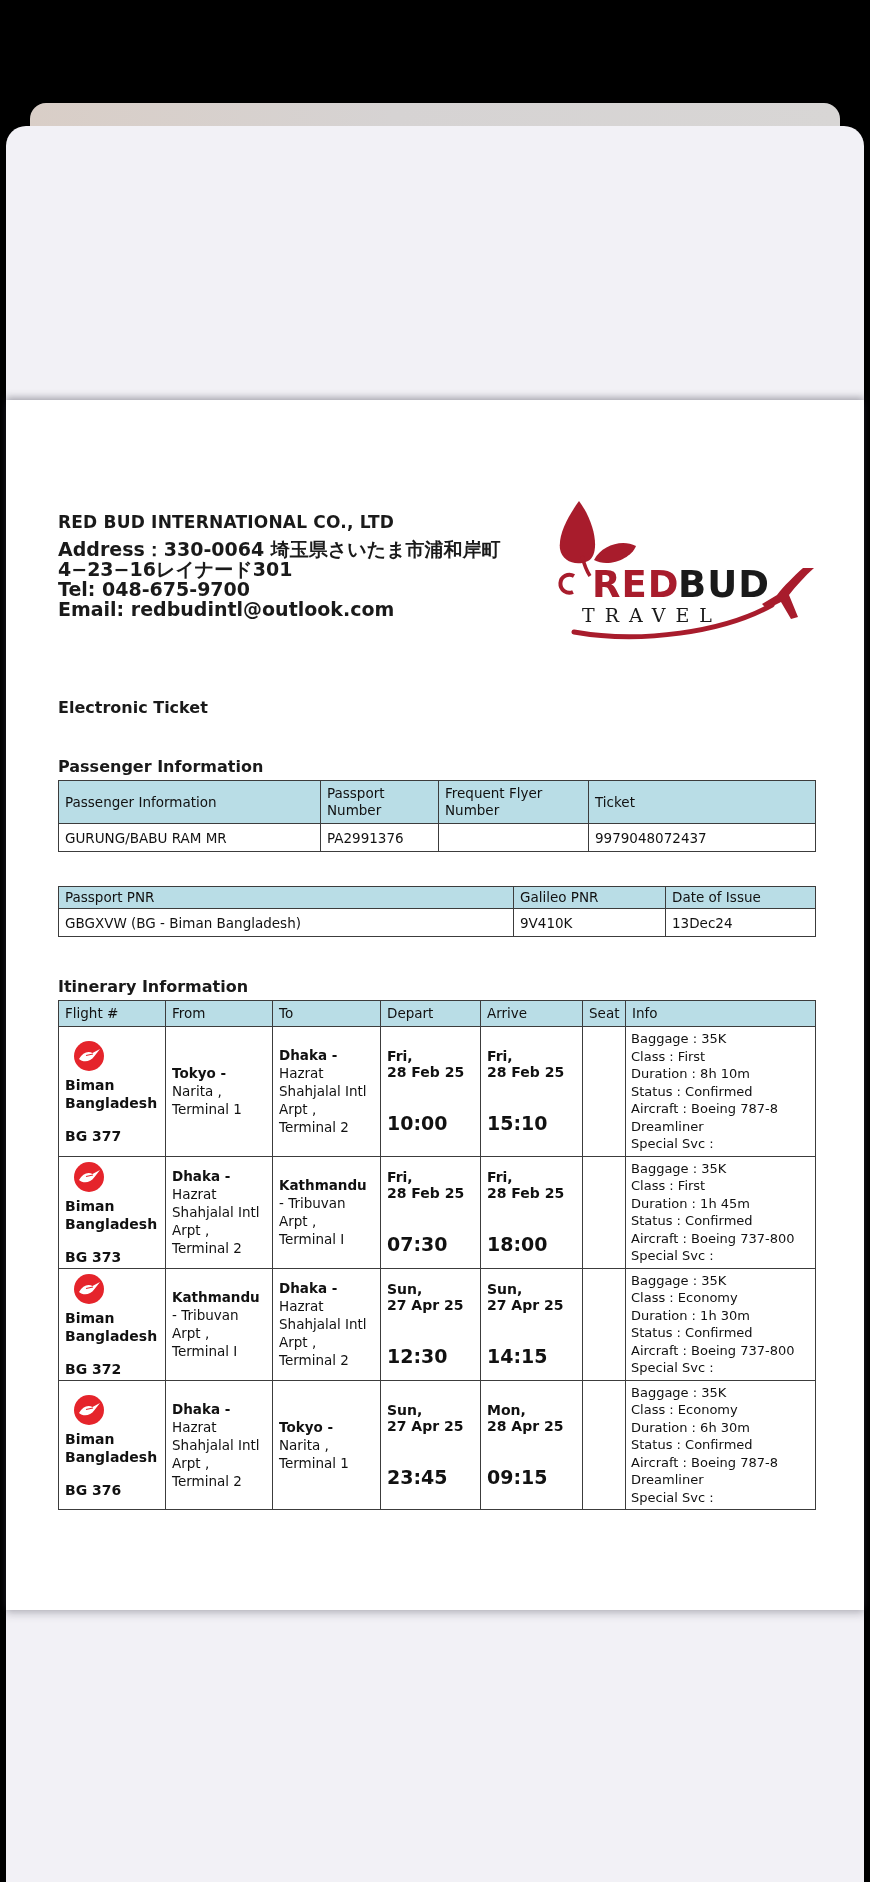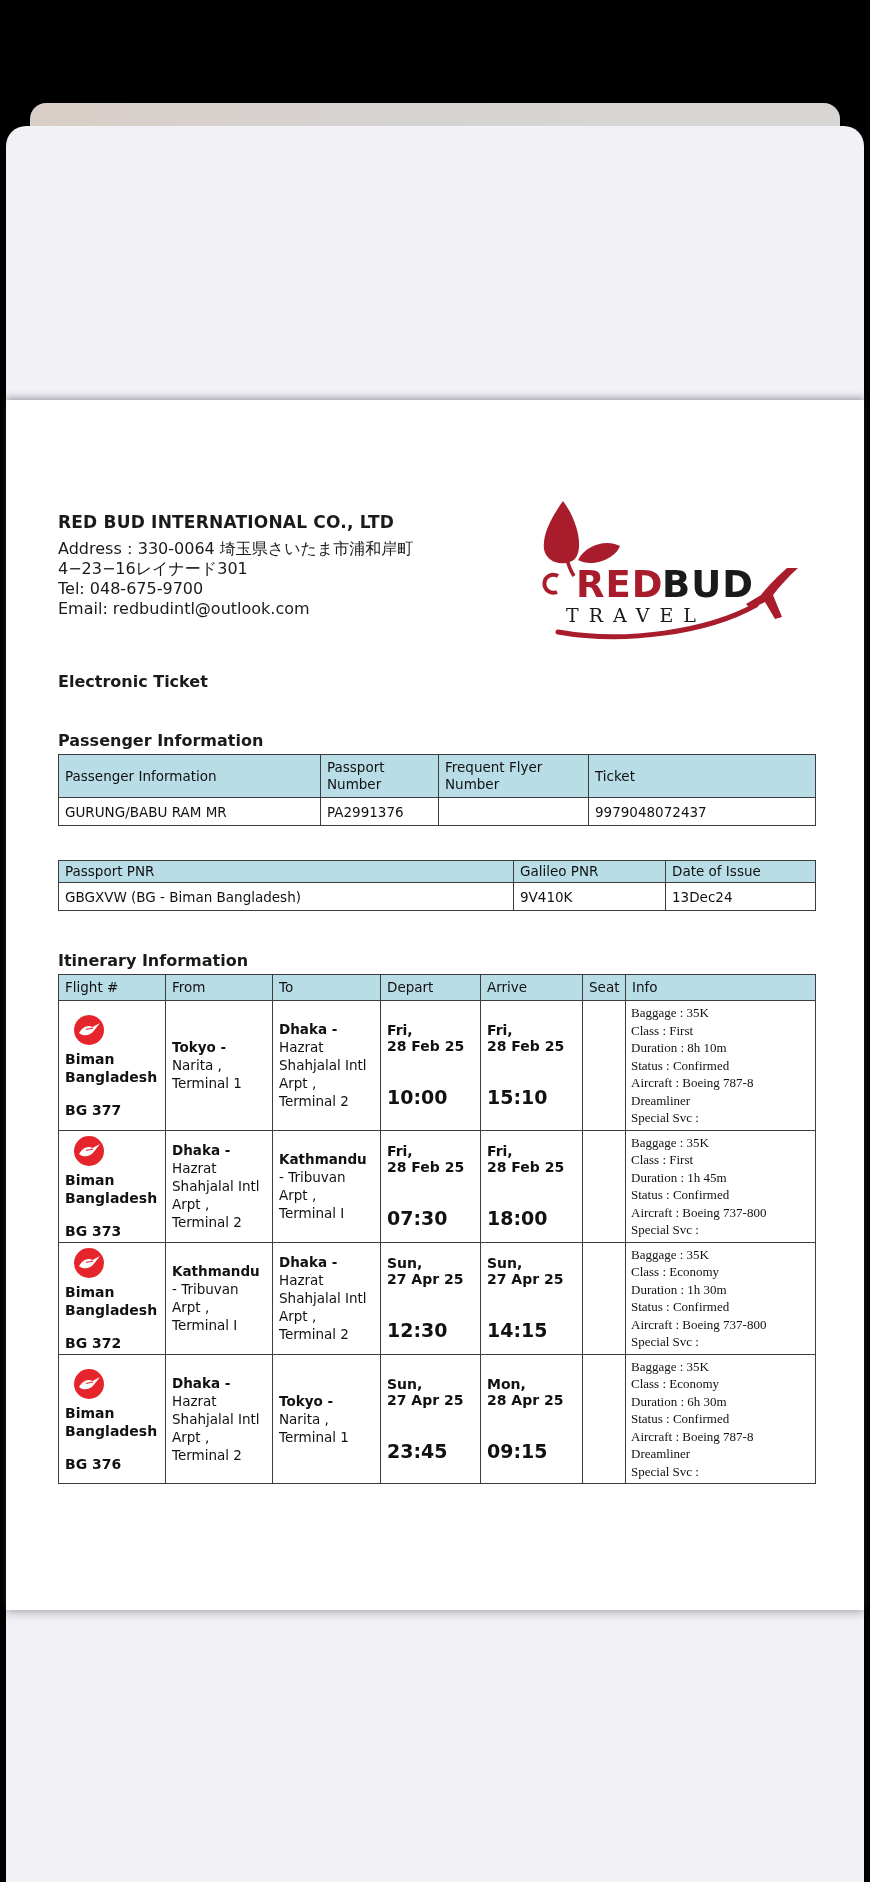--- a/index.html
+++ b/index.html
@@ -8,50 +8,50 @@
   
   .stacked-card{position:absolute;top:103px;left:30px;right:30px;height:44px;
                 border-radius:16px 16px 0 0;
                 background:linear-gradient(90deg,#d9cec7 0%,#d6d3d3 45%,#d8d6d5 100%);}
   
   .sheet{position:absolute;top:126px;left:6px;right:6px;bottom:0;
          background:#f2f1f6;border-radius:20px 20px 0 0;}
   
   .page{position:absolute;top:274px;left:0;right:0;height:1210px;background:#ffffff;
         box-shadow:0 -3px 7px rgba(55,55,70,.35),0 4px 8px rgba(55,55,70,.25);}
-  .content{padding:112px 52px 0 52px;color:#1a1a1a;}
+  .content{padding:112px 36px 0 52px;color:#1a1a1a;}
 
   .company-row{display:flex;align-items:flex-start;}
   .company-block{flex:1;}
   .company-name{font-size:17px;font-weight:700;margin:0 0 7px 0;letter-spacing:.2px;}
-  .addr{font-size:16px;line-height:20px;}
+  .addr{font-size:19px;line-height:20px;font-weight:bold;}
 
   .logo{width:282px;height:148px;margin-top:-16px;flex:0 0 auto;}
 
-  .doc-title{font-size:16px;font-weight:700;margin-top:28px;}
+  .doc-title{font-size:16px;font-weight:700;margin-top:54px;}
   .section-heading{font-size:16px;font-weight:700;margin-top:40px;margin-bottom:4px;}
 
   table{border-collapse:collapse;table-layout:fixed;width:757px;font-size:13.5px;color:#111;}
   th,td{border:1px solid #3c3c3c;padding:2px 6px;text-align:left;vertical-align:middle;
         font-weight:400;overflow:hidden;}
   thead th{background:#b9dde6;line-height:17px;}
   .pnr-table{margin-top:34px;}
   .data-row td{height:23px;}
   .pax-table thead th{height:38px;}
 
   .it-table{margin-top:4px;}
   .it-table thead th{height:21px;}
   .b{font-weight:700;}
   .c-flight .airline{font-size:14px;line-height:18px;margin-top:4px;}
   .c-flight .fno{font-size:14px;margin-top:16px;}
   .biman-badge{display:block;width:32px;height:32px;margin:2px 0 0 8px;}
   .c-from,.c-to{font-size:13.5px;line-height:18px;}
   .c-dep,.c-arr{font-size:14px;}
   .c-dep .time,.c-arr .time{font-size:19px;margin-top:32px;}
-  .c-info{padding:3px 3px 3px 5px;font-family:Liberation Serif, serif;}
+  .c-info{padding:3px 3px 3px 5px;}
   .c-info div{font-size:13px;line-height:17.5px;}
 </style>
 </head>
 <body>
 
 <div class="screen">
   <div class="stacked-card"></div>
   <div class="sheet">
     <div class="page">
       <div class="content">

